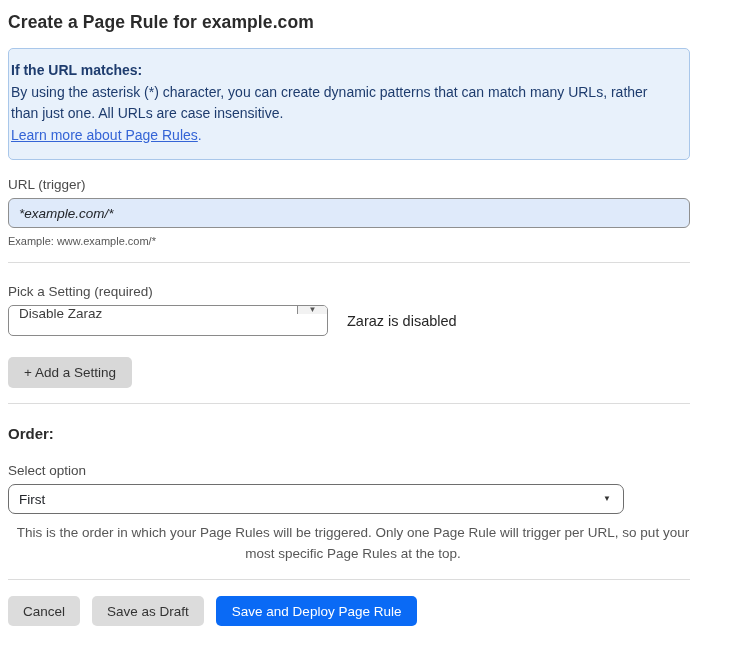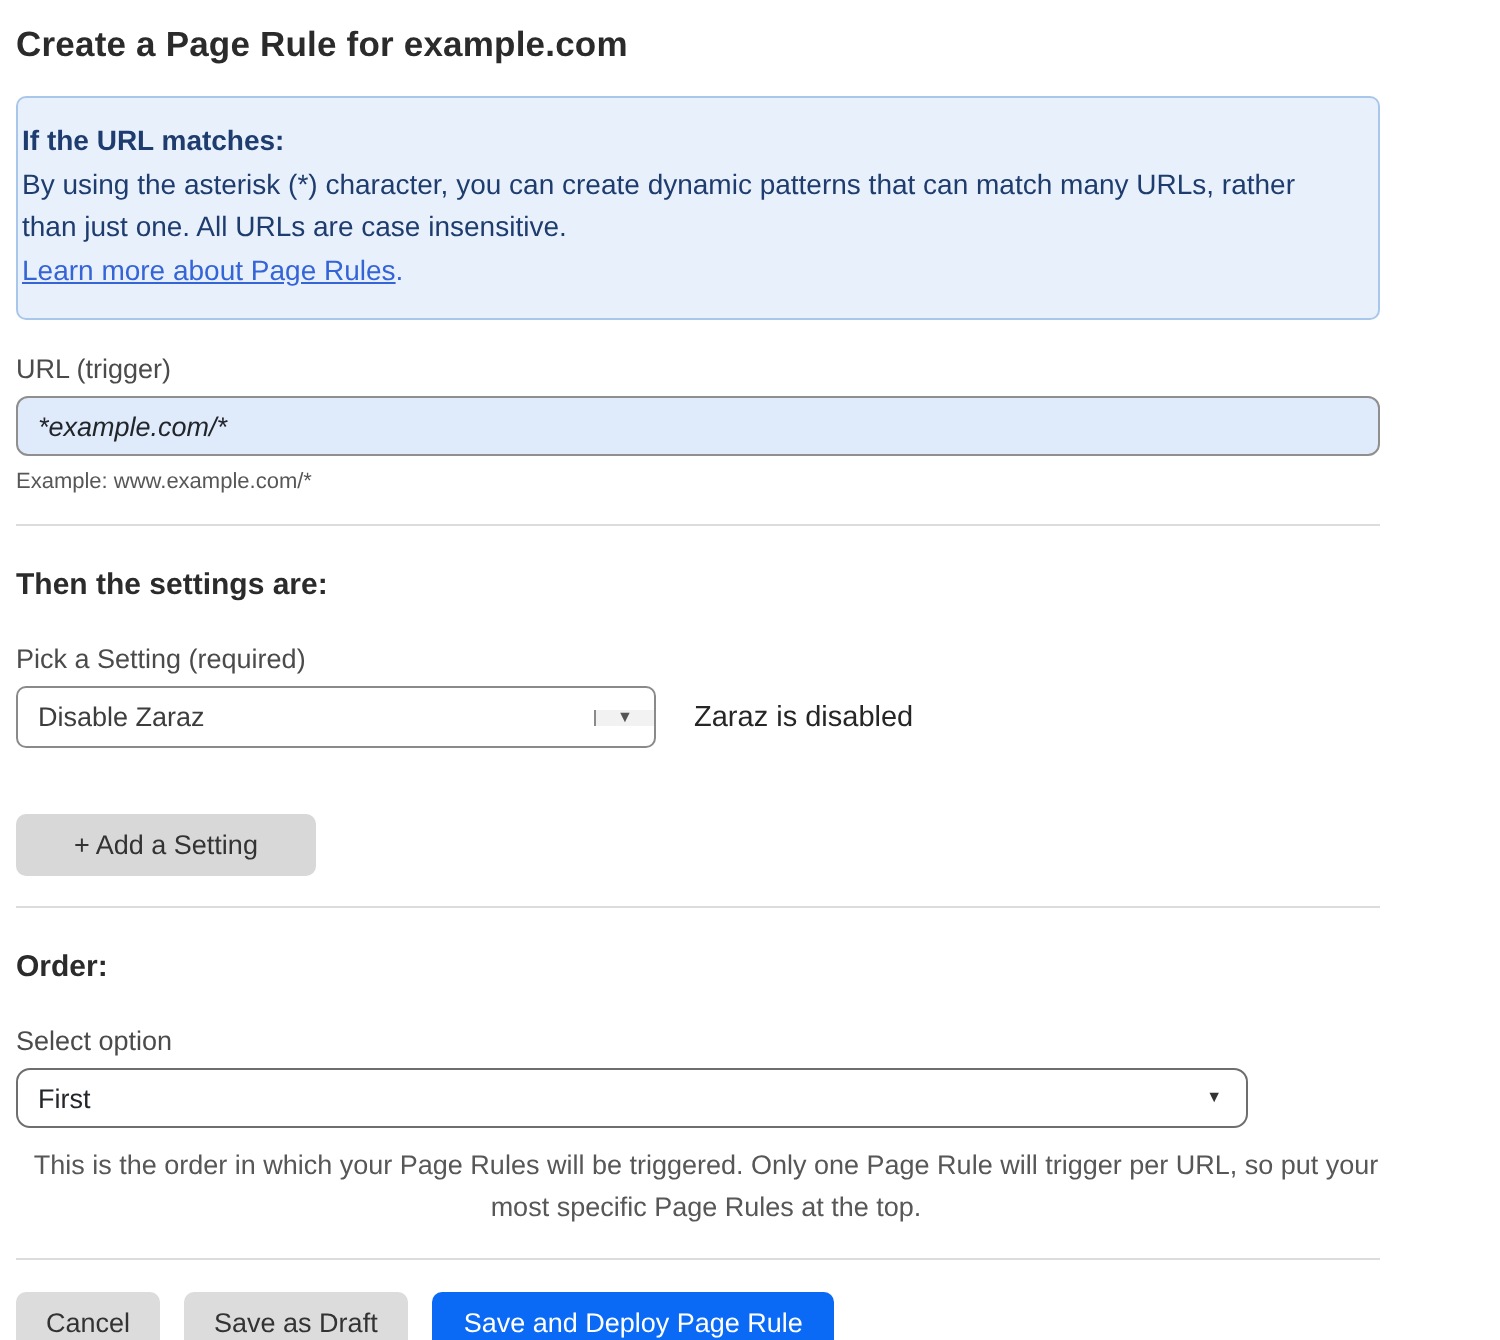--- a/index.html
+++ b/index.html
@@ -84,21 +84,21 @@
     display: flex;
     align-items: center;
     gap: 19px;
   }
   .setting-dropdown {
     width: 320px;
     height: 31px;
     border: 1px solid #8a8a8a;
     border-radius: 5px;
     display: flex;
-    align-items: center;
+    align-items: flex-start;
     background: #ffffff;
     cursor: pointer;
     overflow: hidden;
   }
   .setting-dropdown .dd-value {
     flex: 1;
     display: flex;
     align-items: center;
     padding-left: 10px;
     font-size: 13.5px;
@@ -116,26 +116,26 @@
     font-size: 8px;
     color: #555555;
     line-height: 1;
   }
   .status-text {
     font-size: 14.5px;
     color: #262626;
   }
 
   .add-setting-btn {
-    margin-top: 33px;
+    margin-top: 21px;
     display: inline-block;
     background: #d8d8d8;
     border: none;
     border-radius: 5px;
-    padding: 8px 29px;
+    padding: 8px 16px;
     font-family: "Liberation Sans", "DejaVu Sans", sans-serif;
     font-size: 13.5px;
     color: #333333;
     cursor: pointer;
   }
 
   .order-select {
     width: 616px;
     height: 30px;
     border: 1px solid #6e6e6e;
@@ -196,21 +196,20 @@
     <div>By using the asterisk (*) character, you can create dynamic patterns that can match many URLs, rather than just one. All URLs are case insensitive.</div>
     <div><a class="info-link">Learn more about Page Rules</a><span class="info-link-suffix">.</span></div>
   </div>
 
   <div class="field-label mt-url">URL (trigger)</div>
   <input class="url-input" type="text" value="*example.com/*" style="">
   <div class="example-text">Example: www.example.com/*</div>
 
   <hr class="divider">
 
-  <div class="section-heading">Then the settings are:</div>
 
   <div class="field-label label-after-heading">Pick a Setting (required)</div>
   <div class="setting-row">
     <div class="setting-dropdown">
       <div class="dd-value">Disable Zaraz</div>
       <div class="dd-caret">
         <span class="caret-glyph">▼</span>
       </div>
     </div>
     <div class="status-text">Zaraz is disabled</div>

